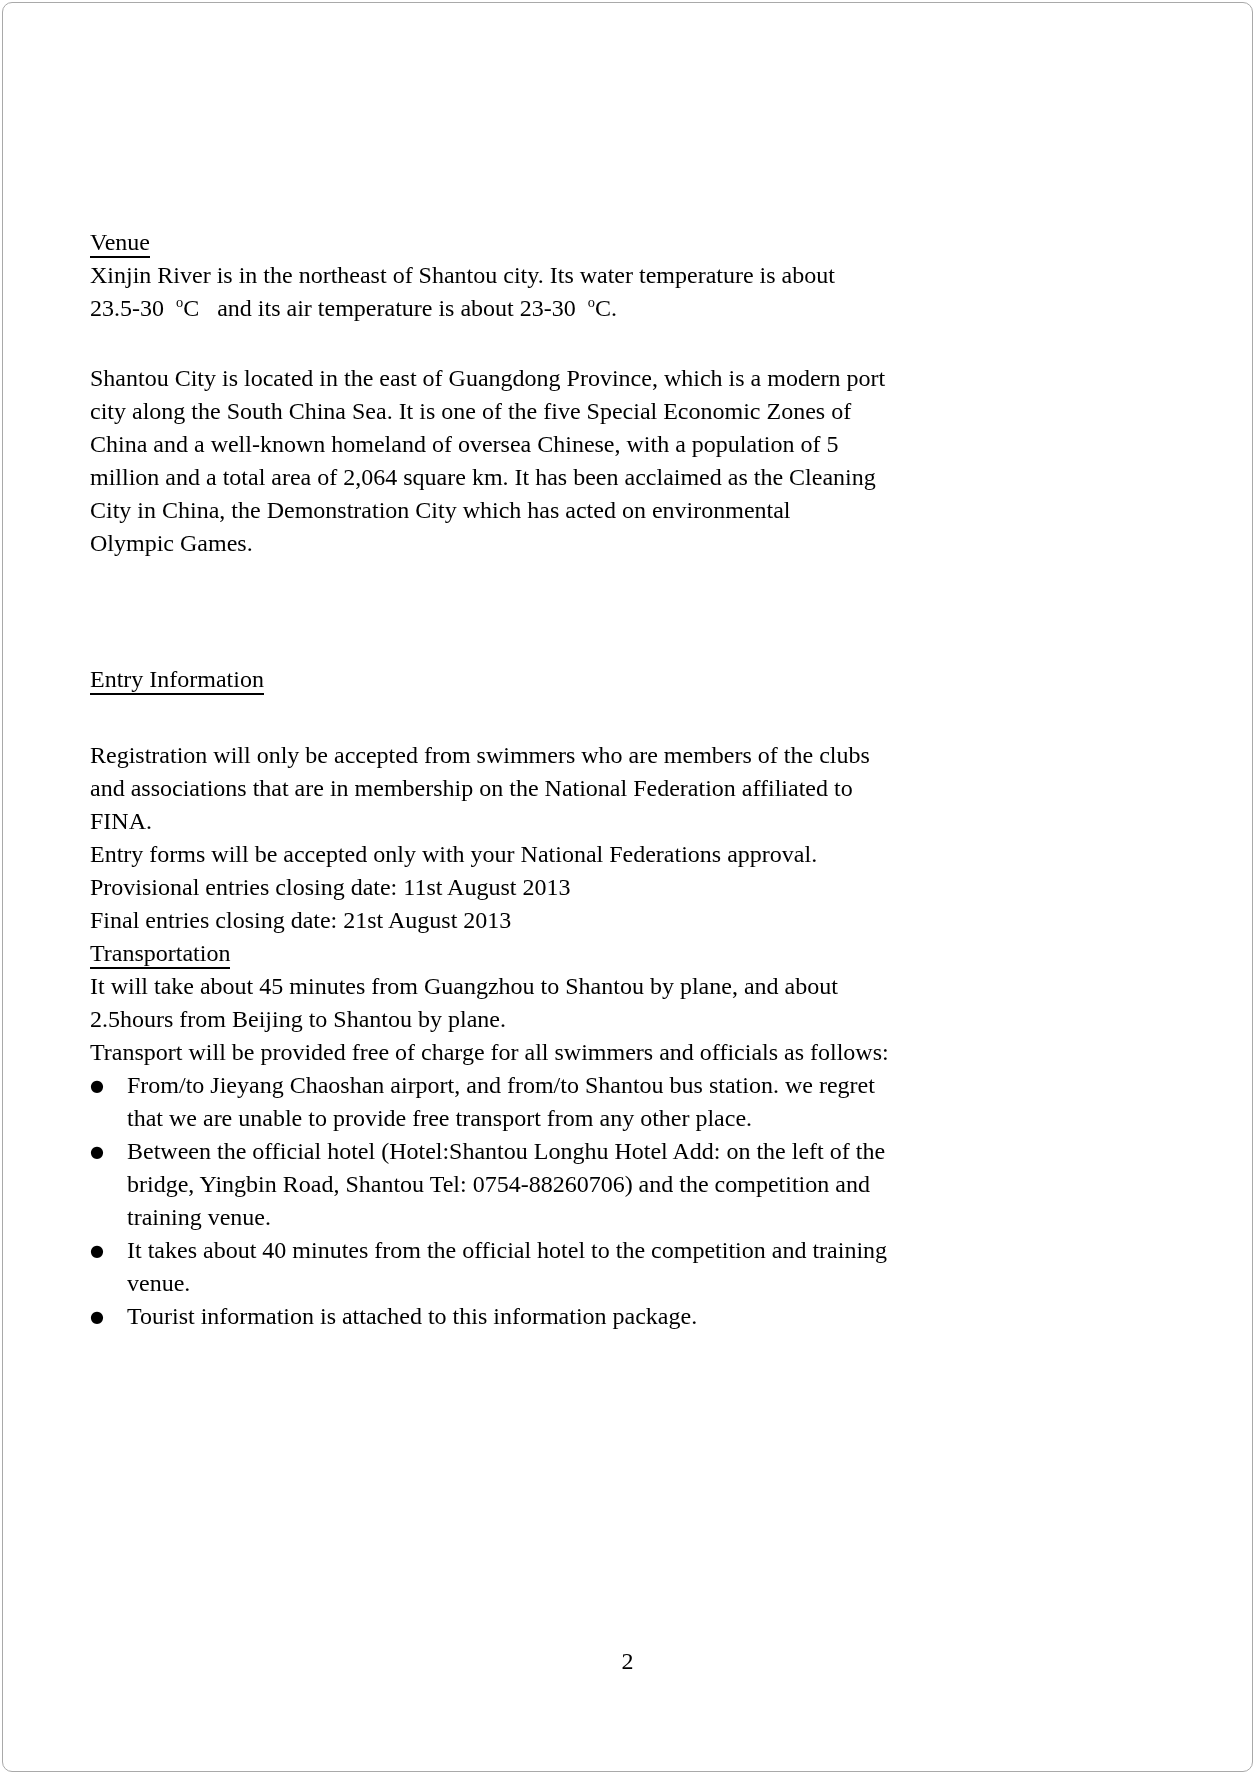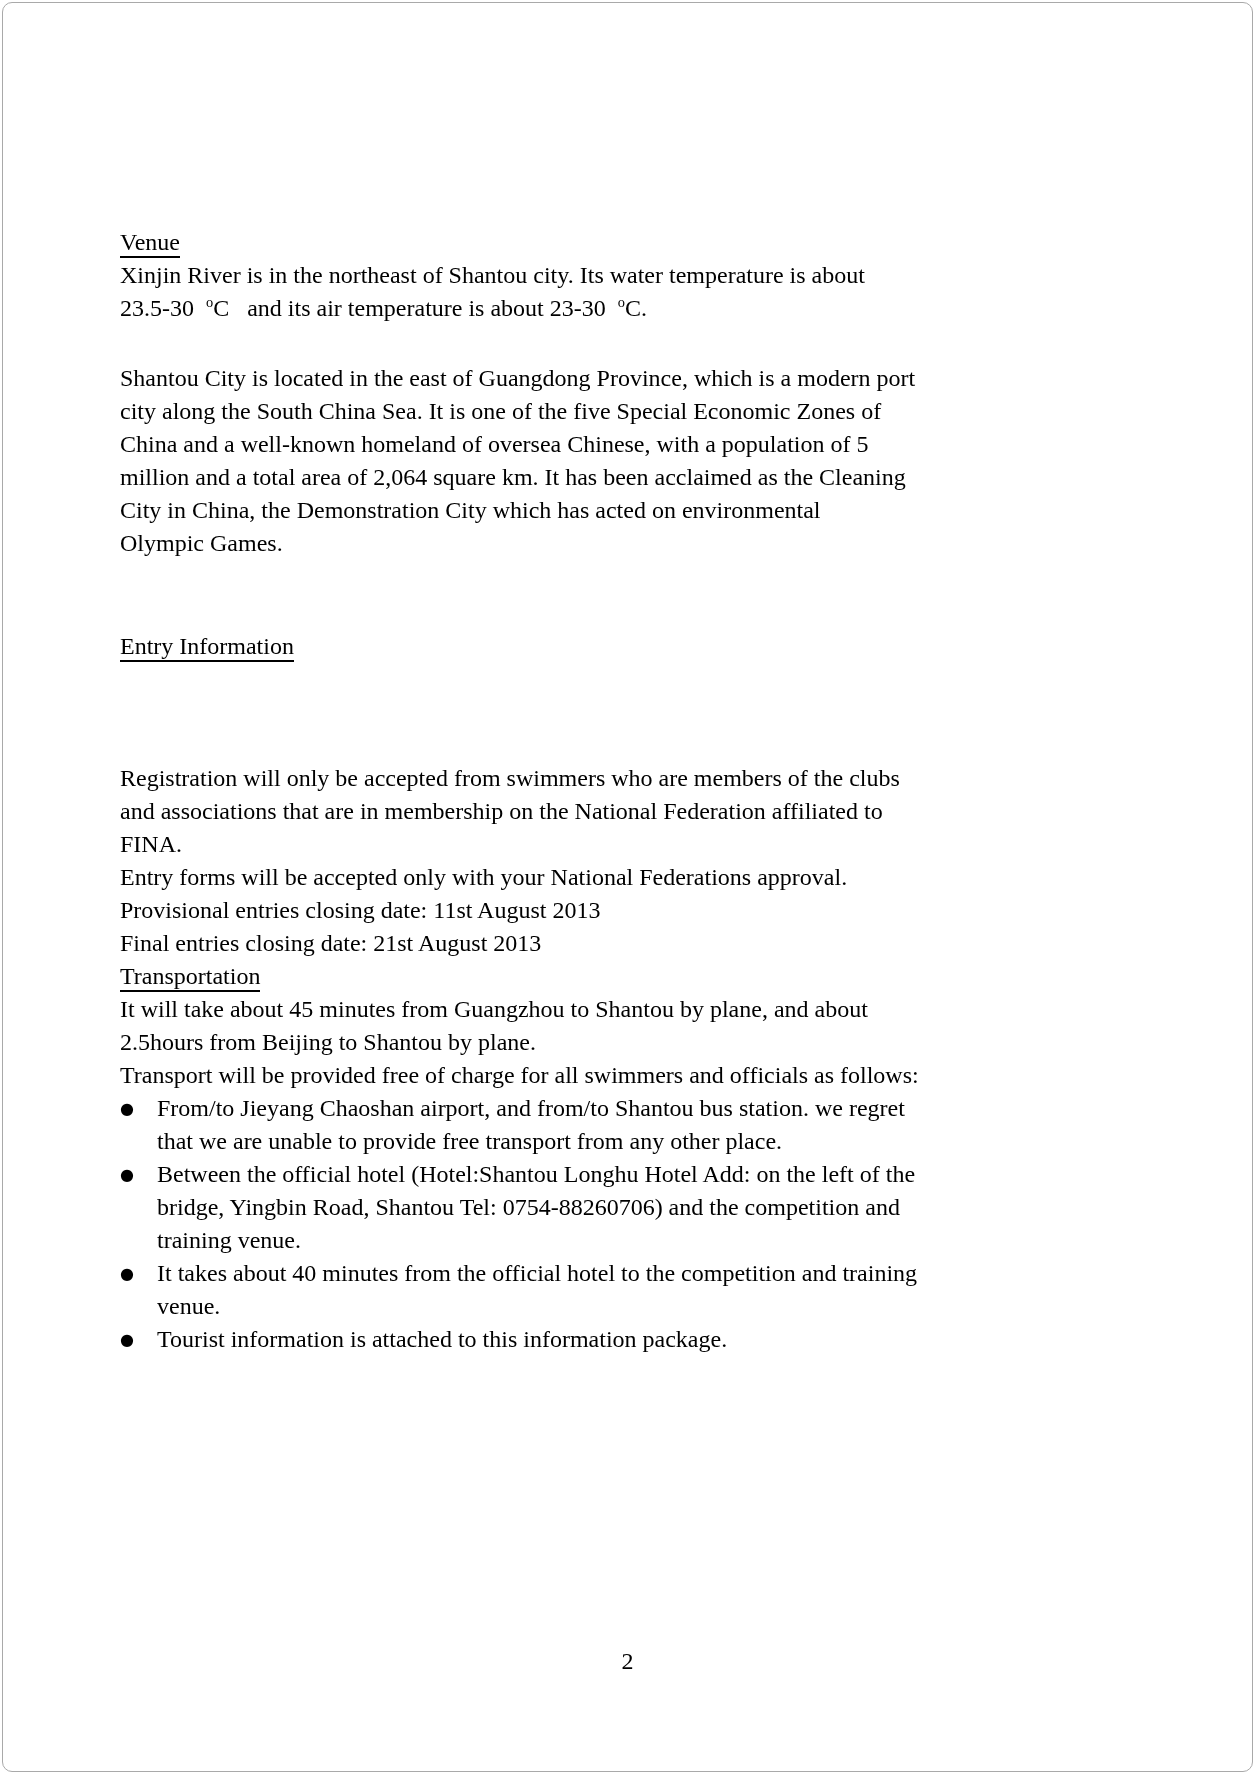--- a/index.html
+++ b/index.html
@@ -2,27 +2,27 @@
 <html><head>
 <meta charset="utf-8">
 <style>
   html,body{margin:0;padding:0;}
   body{
     width:1255px;height:1774px;background:#ffffff;position:relative;overflow:hidden;
     font-family:"Liberation Serif","DejaVu Serif",serif;
     font-size:24px;line-height:33px;color:#000;
   }
   .frame{position:absolute;inset:2px;border:1px solid #a9a9a9;border-radius:10px;pointer-events:none;}
-  .content{padding-left:120px;padding-top:226px;}
+  .content{padding-left:90px;padding-top:226px;}
   .heading,.line{white-space:pre;}
   .u{border-bottom:2px solid #000;padding-bottom:1px;}
   .p1{}
   .p2{margin-top:37px;}
-  .h-entry{margin-top:70px;}
-  .p3{margin-top:99px;}
+  .h-entry{margin-top:103px;}
+  .p3{margin-top:43px;}
   .h-trans{}
   .p4{}
   .bullets{margin-top:0;}
   .bullet{display:flex;}
   .marker{width:37px;flex:0 0 37px;font-family:"DejaVu Sans",sans-serif;font-size:16px;line-height:33px;}
   sup{font-size:0.6em;vertical-align:super;line-height:0;}
   .pagenum{position:absolute;top:1645px;left:0;right:0;text-align:center;}
 </style>
 </head>
 <body>

